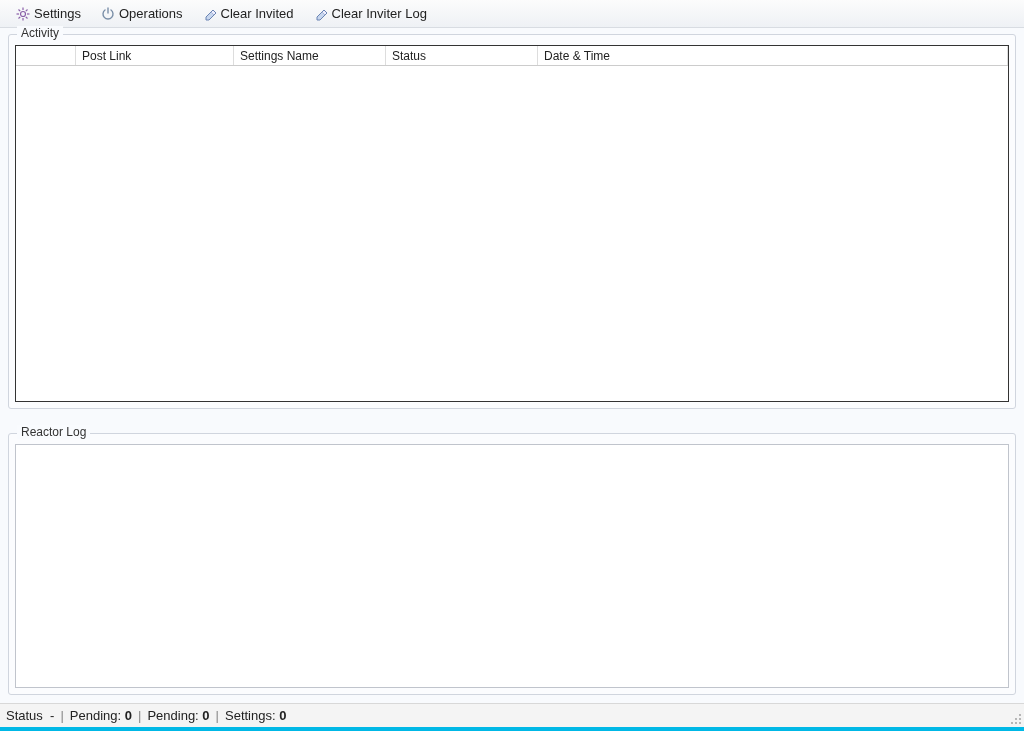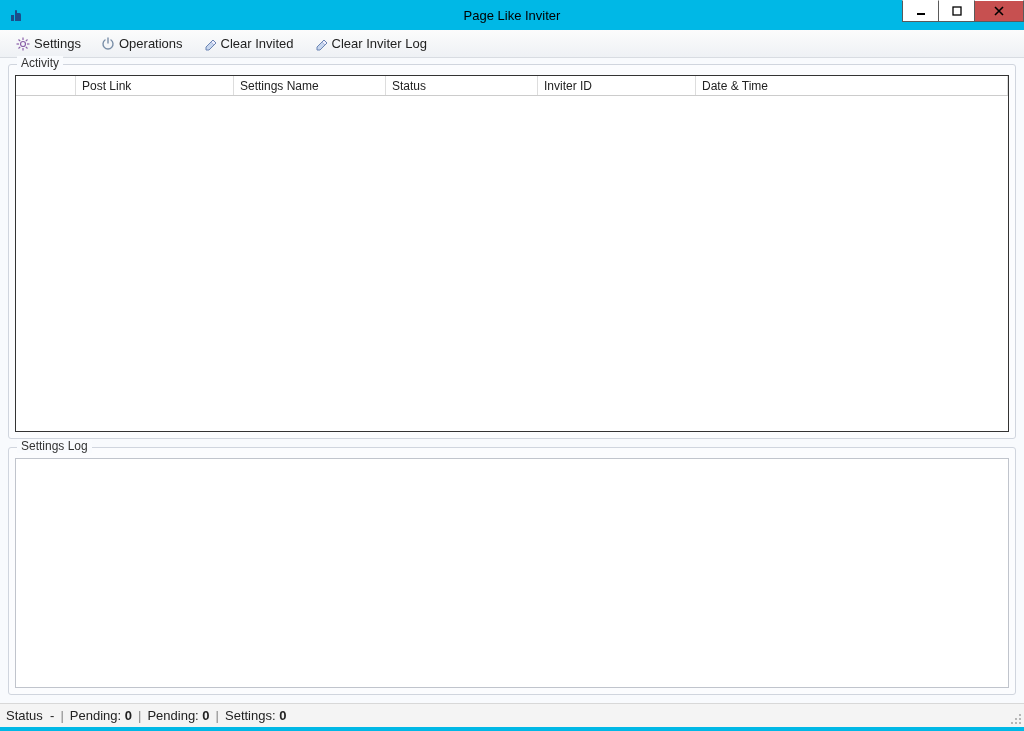--- a/index.html
+++ b/index.html
@@ -99,21 +99,21 @@
       display: flex;
       align-items: center;
       justify-content: center;
     }
     .main-body {
       flex: 1;
       background: #f8fafd;
       padding: 6px 8px 8px 8px;
       display: flex;
       flex-direction: column;
-      gap: 8px;
+      gap: 24px;
     }
     .groupbox {
       border: 1px solid #d0d5de;
       border-radius: 3px;
       position: relative;
       background: #fbfcfe;
       padding: 10px 6px 6px 6px;
       display: flex;
       flex-direction: column;
     }
@@ -188,45 +188,20 @@
       right: 2px;
       bottom: 2px;
       width: 12px;
       height: 12px;
     }
   </style>
 </head>
 <body>
 
 <div class="window">
-  <div class="titlebar">
-    <span class="titlebar-icon">
-      <svg width="14" height="14" viewBox="0 0 14 14">
-          <path d="M2 7 L2 13 L5 13 L5 7 Z M6 13 L12 13 L12 7 C12 5 10.5 5 10 5 L8 5 L8 3 C8 1.5 6 1.5 6 3 L6 7 Z" fill="#1b4d8b"></path>
-        </svg>
-    </span>
-    <span class="titlebar-title">Page Like Inviter</span>
-    <div class="window-controls">
-      <div class="win-btn minimize">
-        <svg width="10" height="10" viewBox="0 0 10 10">
-            <rect x="1" y="7" width="8" height="2" fill="#000"></rect>
-          </svg>
-      </div>
-      <div class="win-btn maximize">
-        <svg width="10" height="10" viewBox="0 0 10 10">
-            <rect x="1" y="1" width="8" height="8" fill="none" stroke="#000" stroke-width="1.3"></rect>
-          </svg>
-      </div>
-      <div class="win-btn close">
-        <svg width="12" height="12" viewBox="0 0 12 12">
-            <path d="M2 2 L10 10 M10 2 L2 10" stroke="#000" stroke-width="1.6"></path>
-          </svg>
-      </div>
-    </div>
-  </div>
 
   <div class="content-area">
     <div class="toolbar">
       <div class="toolbar-btn">
         <span class="tool-icon">
           <svg width="14" height="14" viewBox="0 0 14 14">
               <circle cx="7" cy="7" r="2.5" fill="none" stroke="#8a5fa8" stroke-width="1.2"></circle>
               <g stroke="#8a5fa8" stroke-width="1.2">
                 <line x1="7" y1="0.5" x2="7" y2="3"></line>
                 <line x1="7" y1="11" x2="7" y2="13.5"></line>
@@ -272,28 +247,27 @@
 
     <div class="main-body">
       <div class="groupbox activity-box">
         <span class="groupbox-title">Activity</span>
         <div class="table-container">
           <div class="table-header">
             <div class="col col-0"></div>
             <div class="col col-1">Post Link</div>
             <div class="col col-2">Settings Name</div>
             <div class="col col-3">Status</div>
-            <div class="col col-5">Inviter ID</div>
             <div class="col col-6">Date &amp; Time</div>
           </div>
         </div>
       </div>
 
       <div class="groupbox log-box">
-        <span class="groupbox-title">Settings Log</span>
+        <span class="groupbox-title">Reactor Log</span>
         <div class="log-area"></div>
       </div>
     </div>
 
     <div class="statusbar">
       <span>Status</span>
       <span>&nbsp;&nbsp;</span>
       <span>-</span>
       <span class="sep">|</span>
       <span>Pending:</span>

